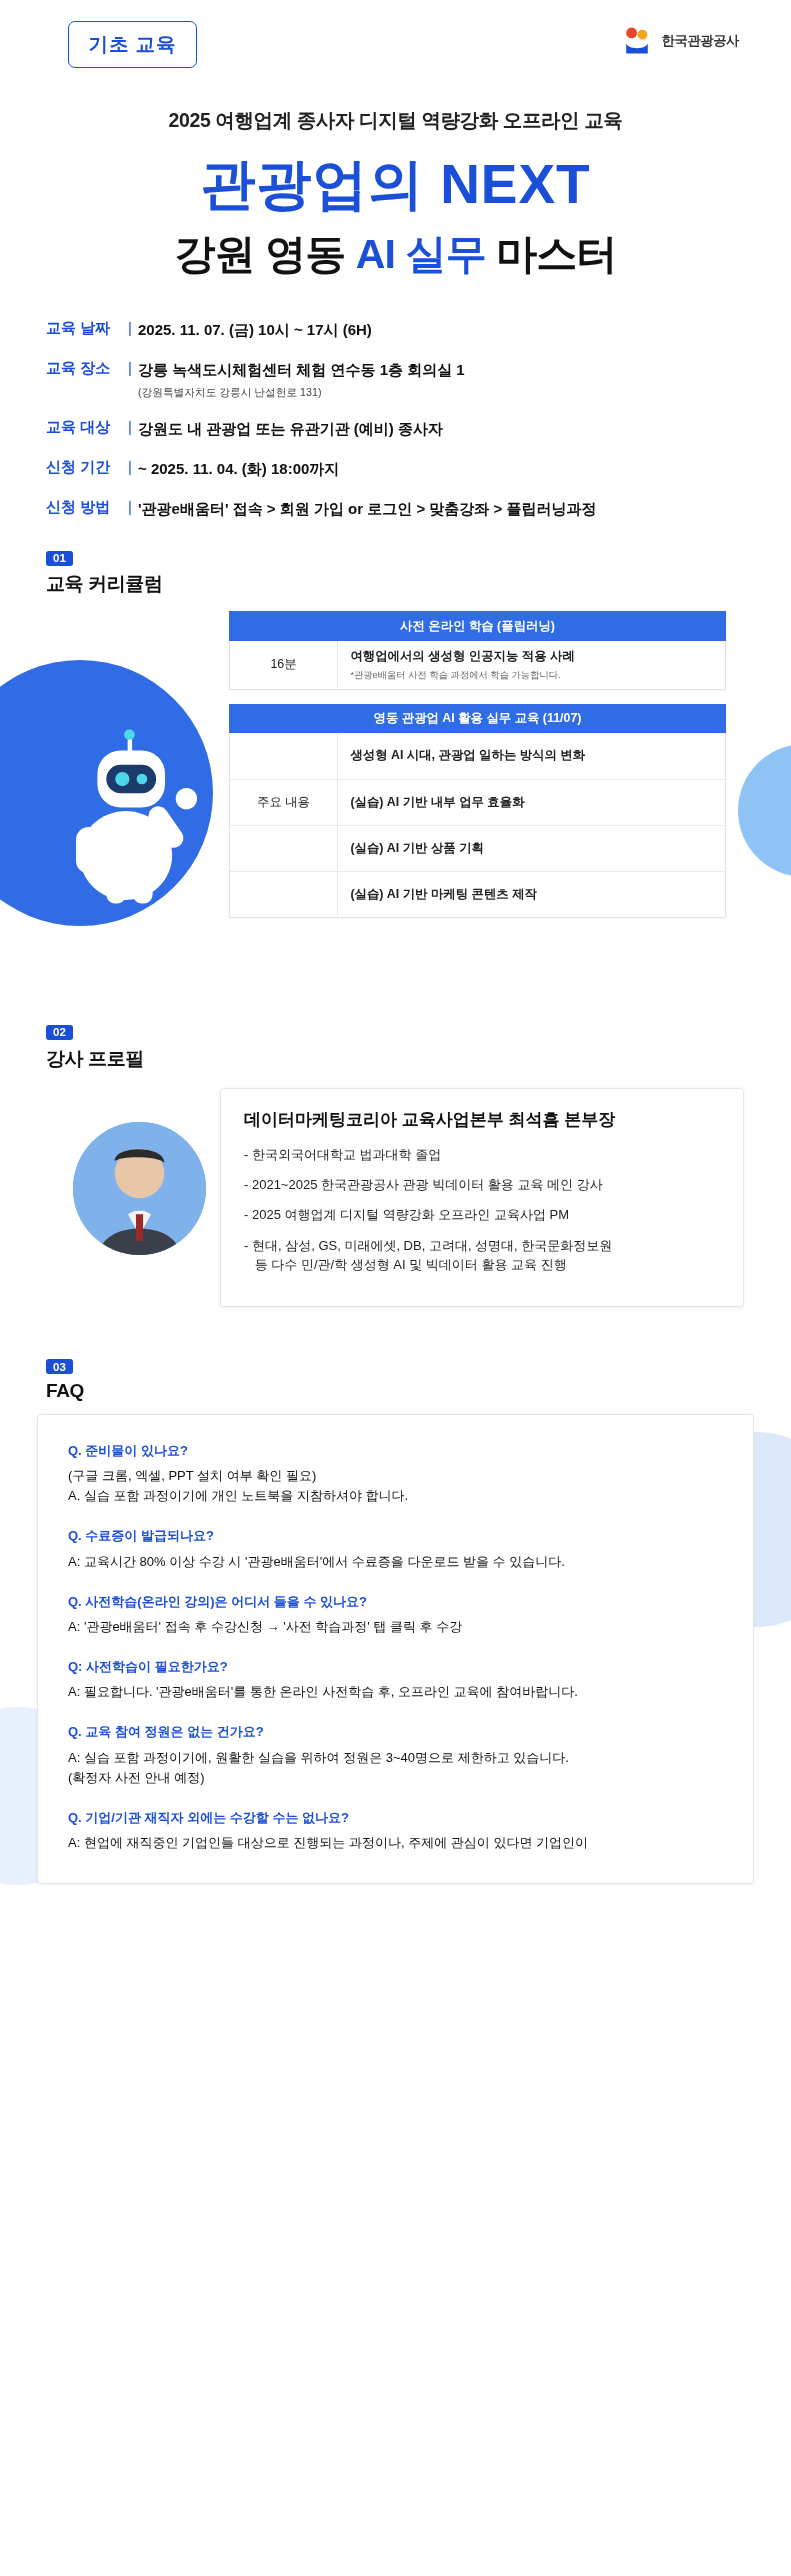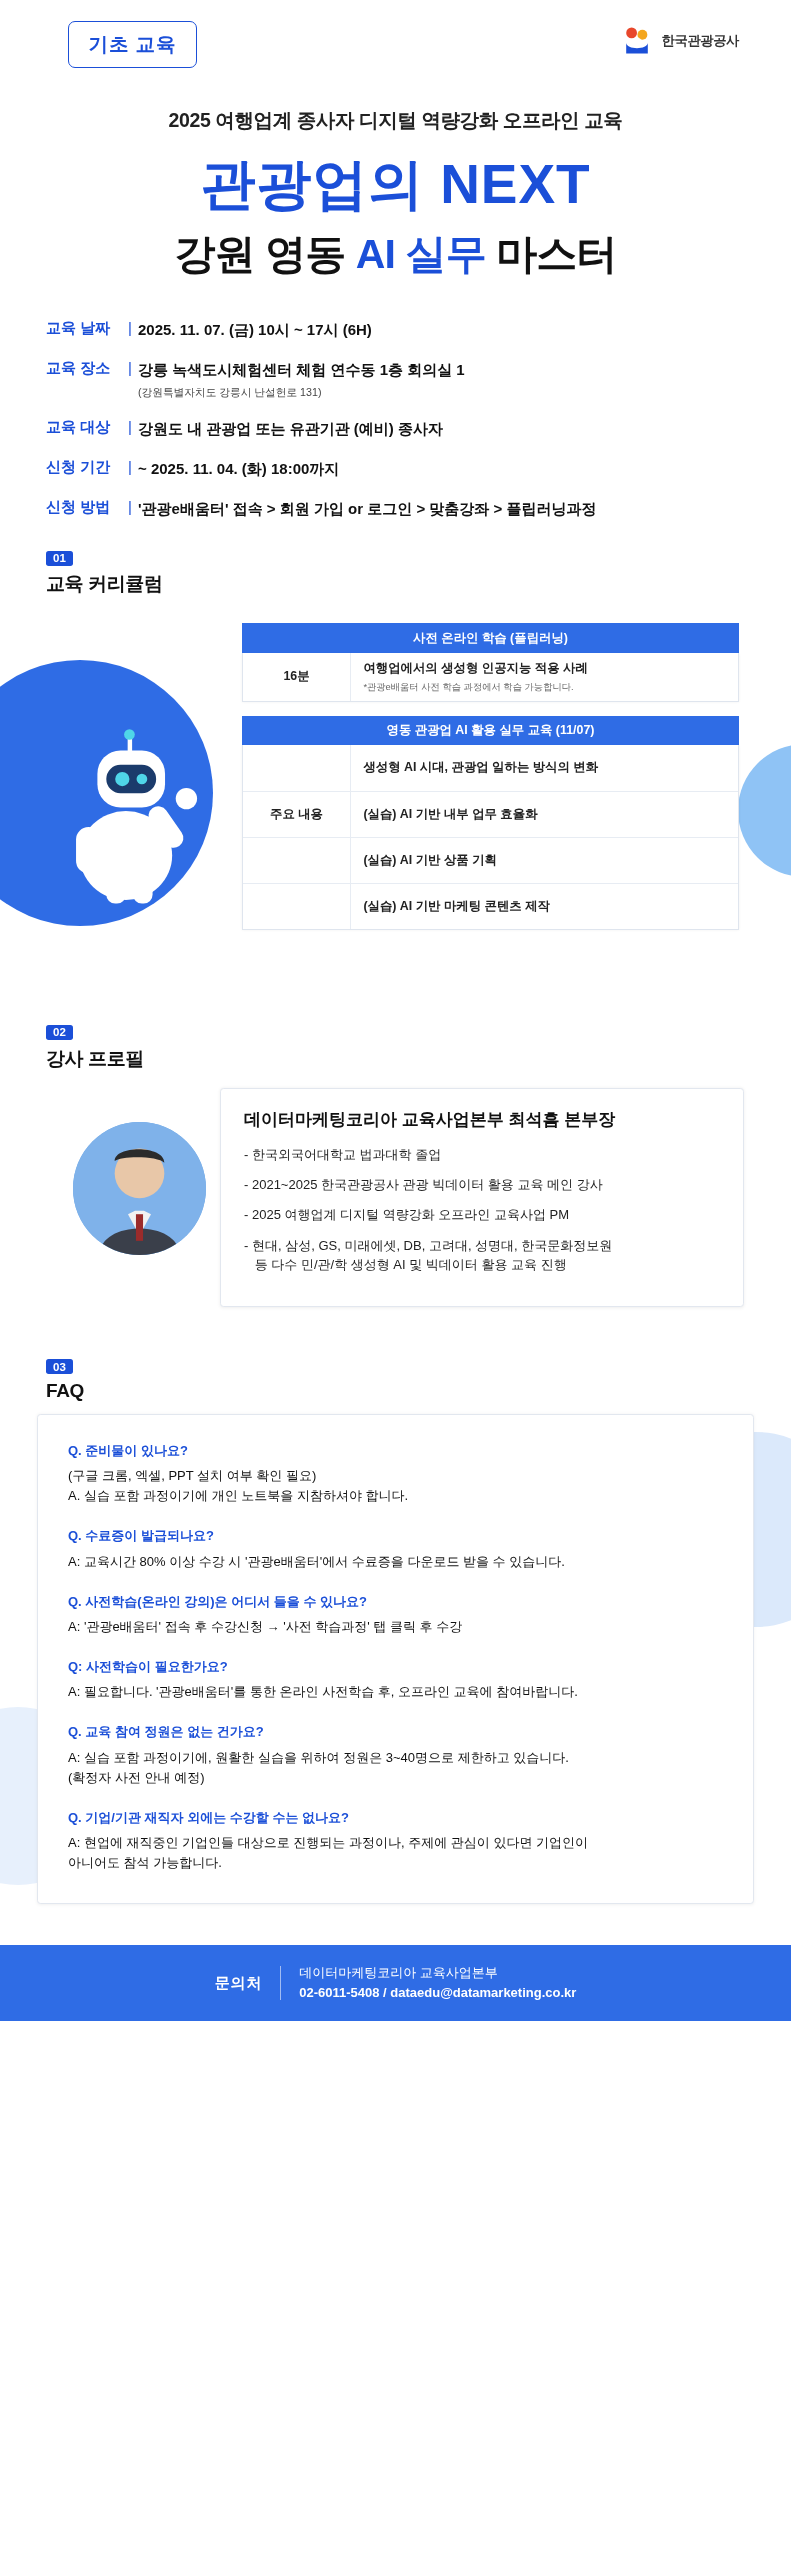--- a/index.html
+++ b/index.html
@@ -159,23 +159,22 @@
     background: #8fc3f5;
     border-radius: 50%;
   }
   .robot {
     position: absolute;
     left: 44px; top: 111px;
     width: 178px; height: 187px;
   }
   .curri-tables {
     position: absolute;
-    left: 242px; top: 0;
+    left: 229px; top: 0;
     width: 497px;
-    margin-top: 12px;
   }
   .tbl-head {
     background: #2f6ce5;
     color: #fff;
     font-size: 12.4px;
     font-weight: bold;
     text-align: center;
     padding: 6.2px 0;
   }
   .tbl-box {
@@ -188,21 +187,21 @@
     display: flex;
     align-items: center;
     min-height: 46px;
   }
   .tbl-row + .tbl-row { border-top: 0.9px solid #e7ecf3; }
   .tbl-c1 {
     width: 107px;
     flex: none;
     text-align: center;
     font-size: 12.4px;
-    font-weight: bold;
+    font-weight: normal;
     color: #222;
   }
   .tbl-c2 {
     flex: 1;
     padding: 7px 12.4px 7px 12.4px;
     font-size: 12.4px;
     font-weight: bold;
     color: #222;
     line-height: 1.4;
   }
@@ -523,29 +522,20 @@
 
       <div class="faq-item">
         <div class="faq-q">Q. 교육 참여 정원은 없는 건가요?</div>
         <div class="faq-a">A: 실습 포함 과정이기에, 원활한 실습을 위하여 정원은 3~40명으로 제한하고 있습니다.</div>
         <div class="faq-a">(확정자 사전 안내 예정)</div>
       </div>
 
       <div class="faq-item">
         <div class="faq-q">Q. 기업/기관 재직자 외에는 수강할 수는 없나요?</div>
         <div class="faq-a">A: 현업에 재직중인 기업인들 대상으로 진행되는 과정이나, 주제에 관심이 있다면 기업인이</div>
-        <div class="faq-a">아니어도 참석 가능합니다.</div>
-      </div>
-
-    </div>
-  </div>
-
-  <div class="footer">
-    <div class="footer-label">문의처</div>
-    <div class="footer-bar"></div>
-    <div class="footer-lines">
-      <div>데이터마케팅코리아 교육사업본부</div>
-      <div class="l2">02-6011-5408 / dataedu@datamarketing.co.kr</div>
-    </div>
-  </div>
+      </div>
+
+    </div>
+  </div>
+
 
 </div>
 
 
 </body></html>

